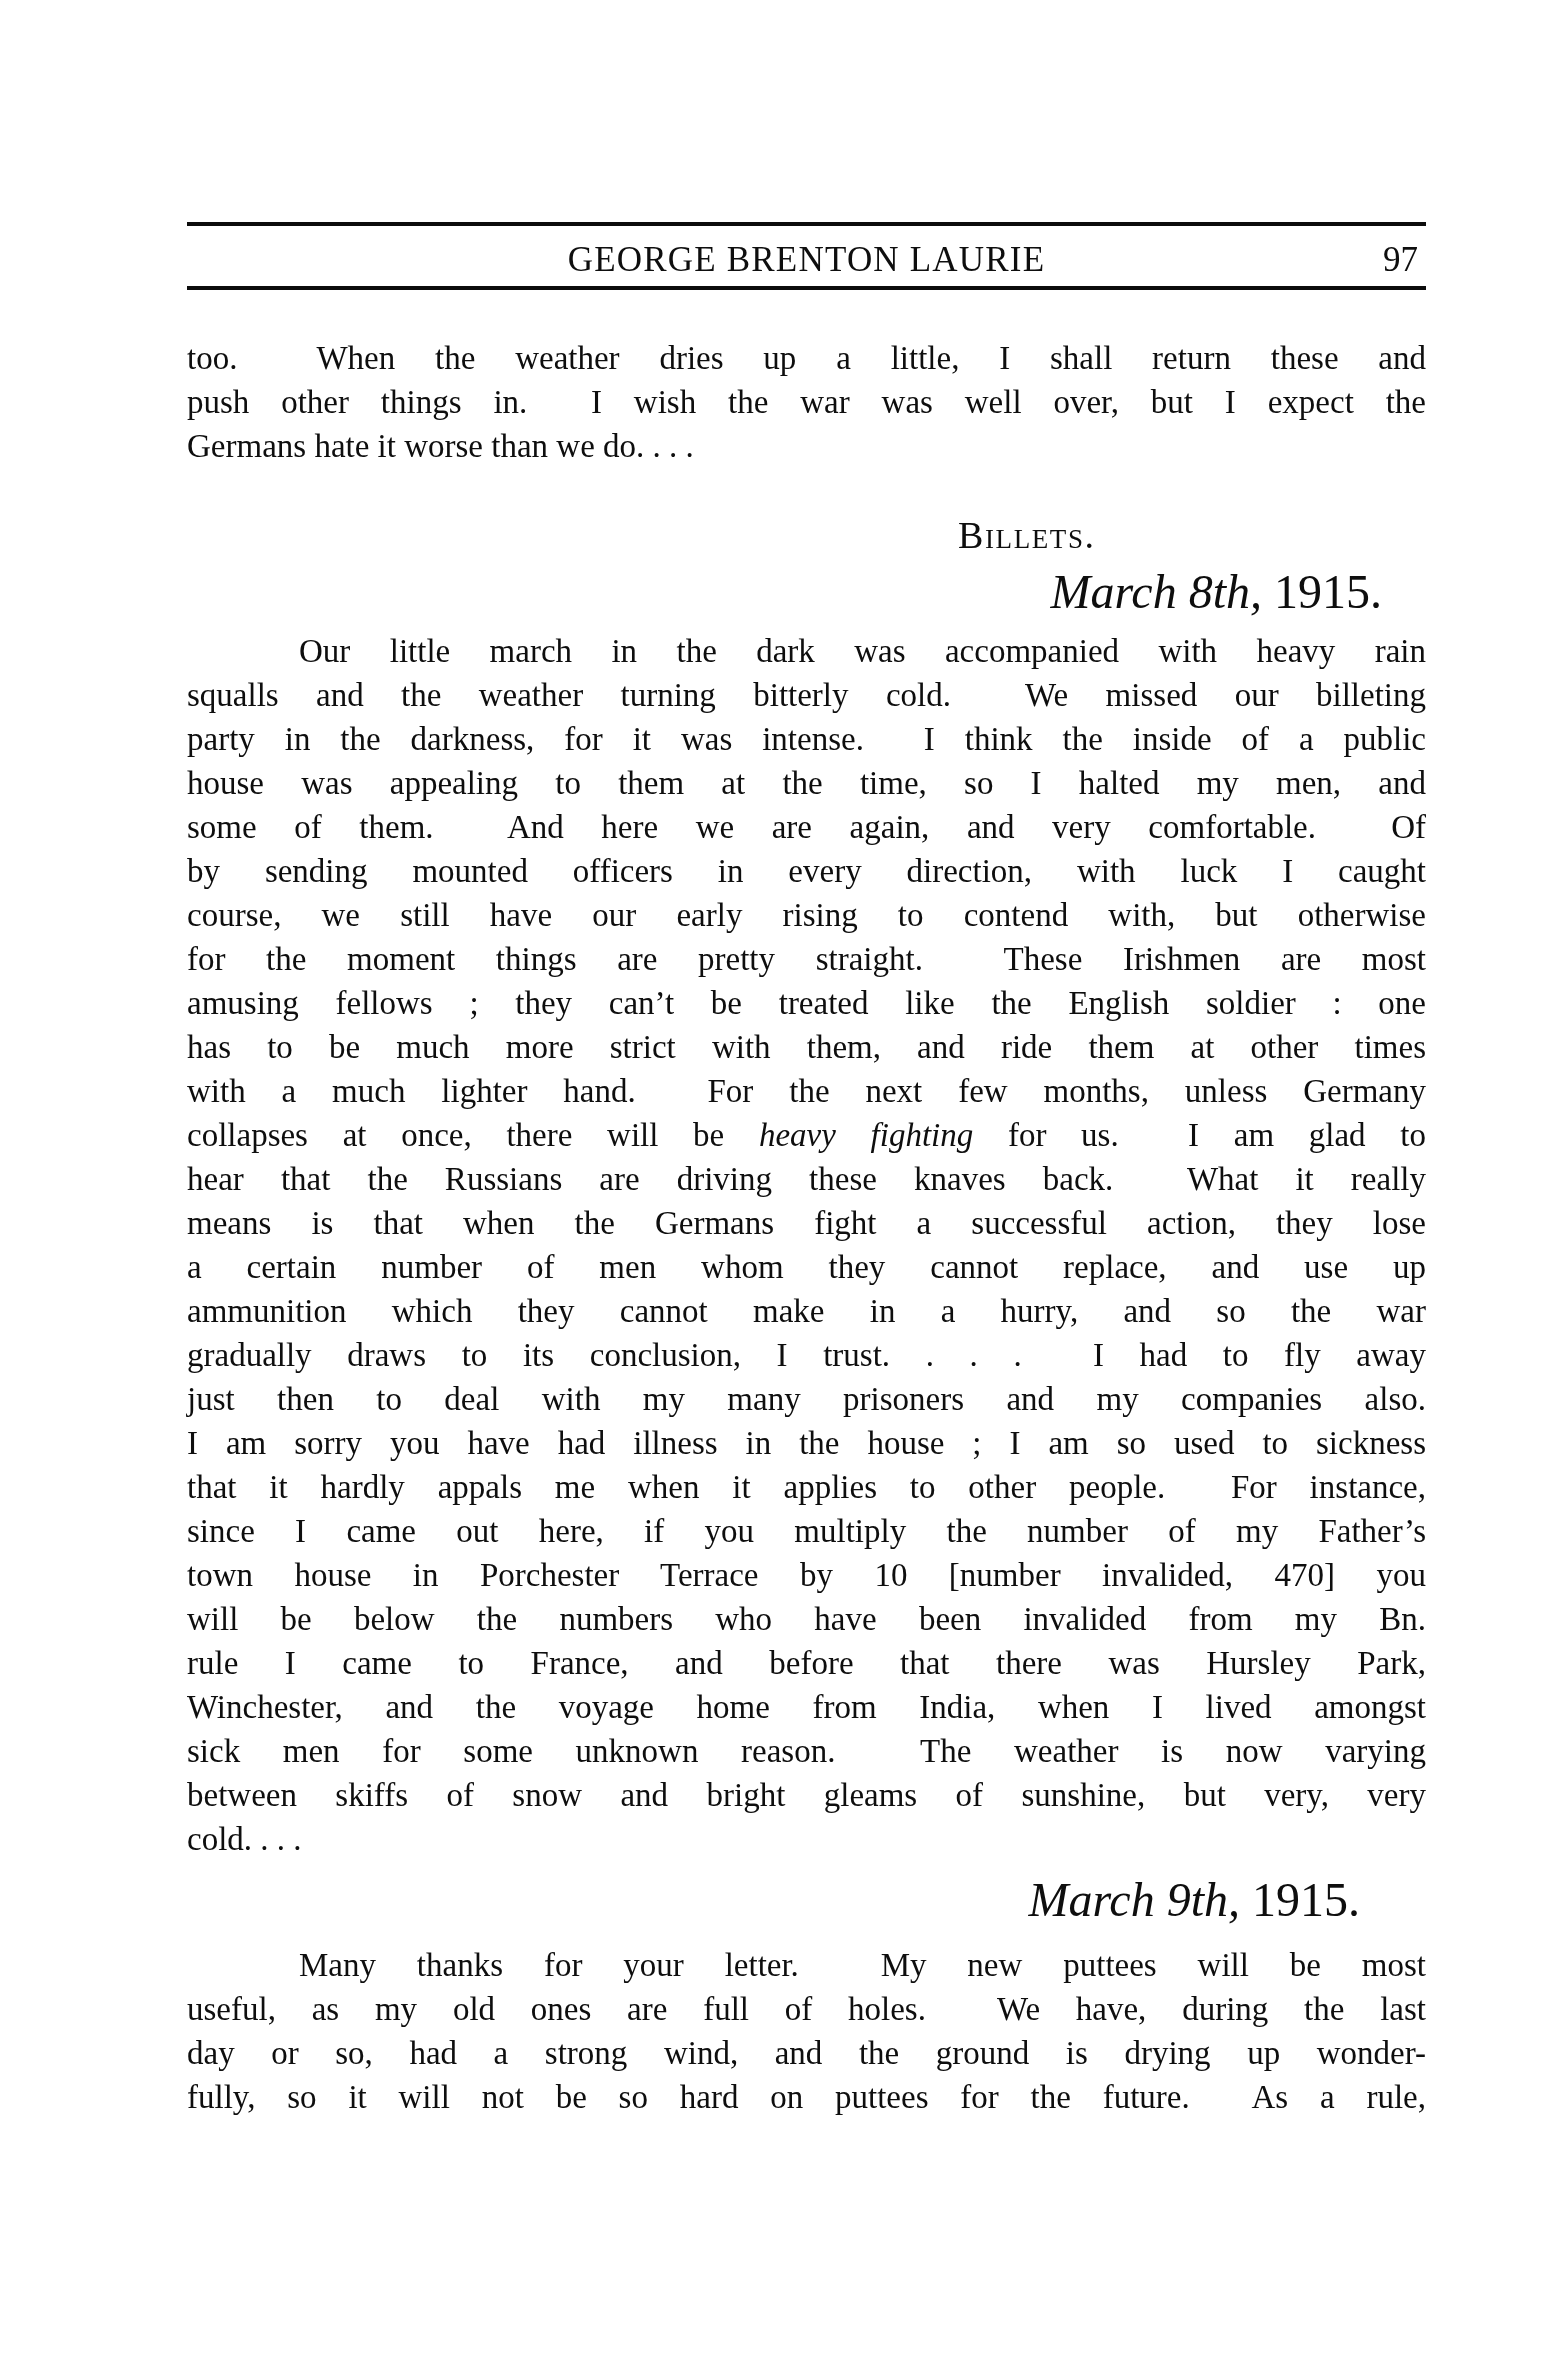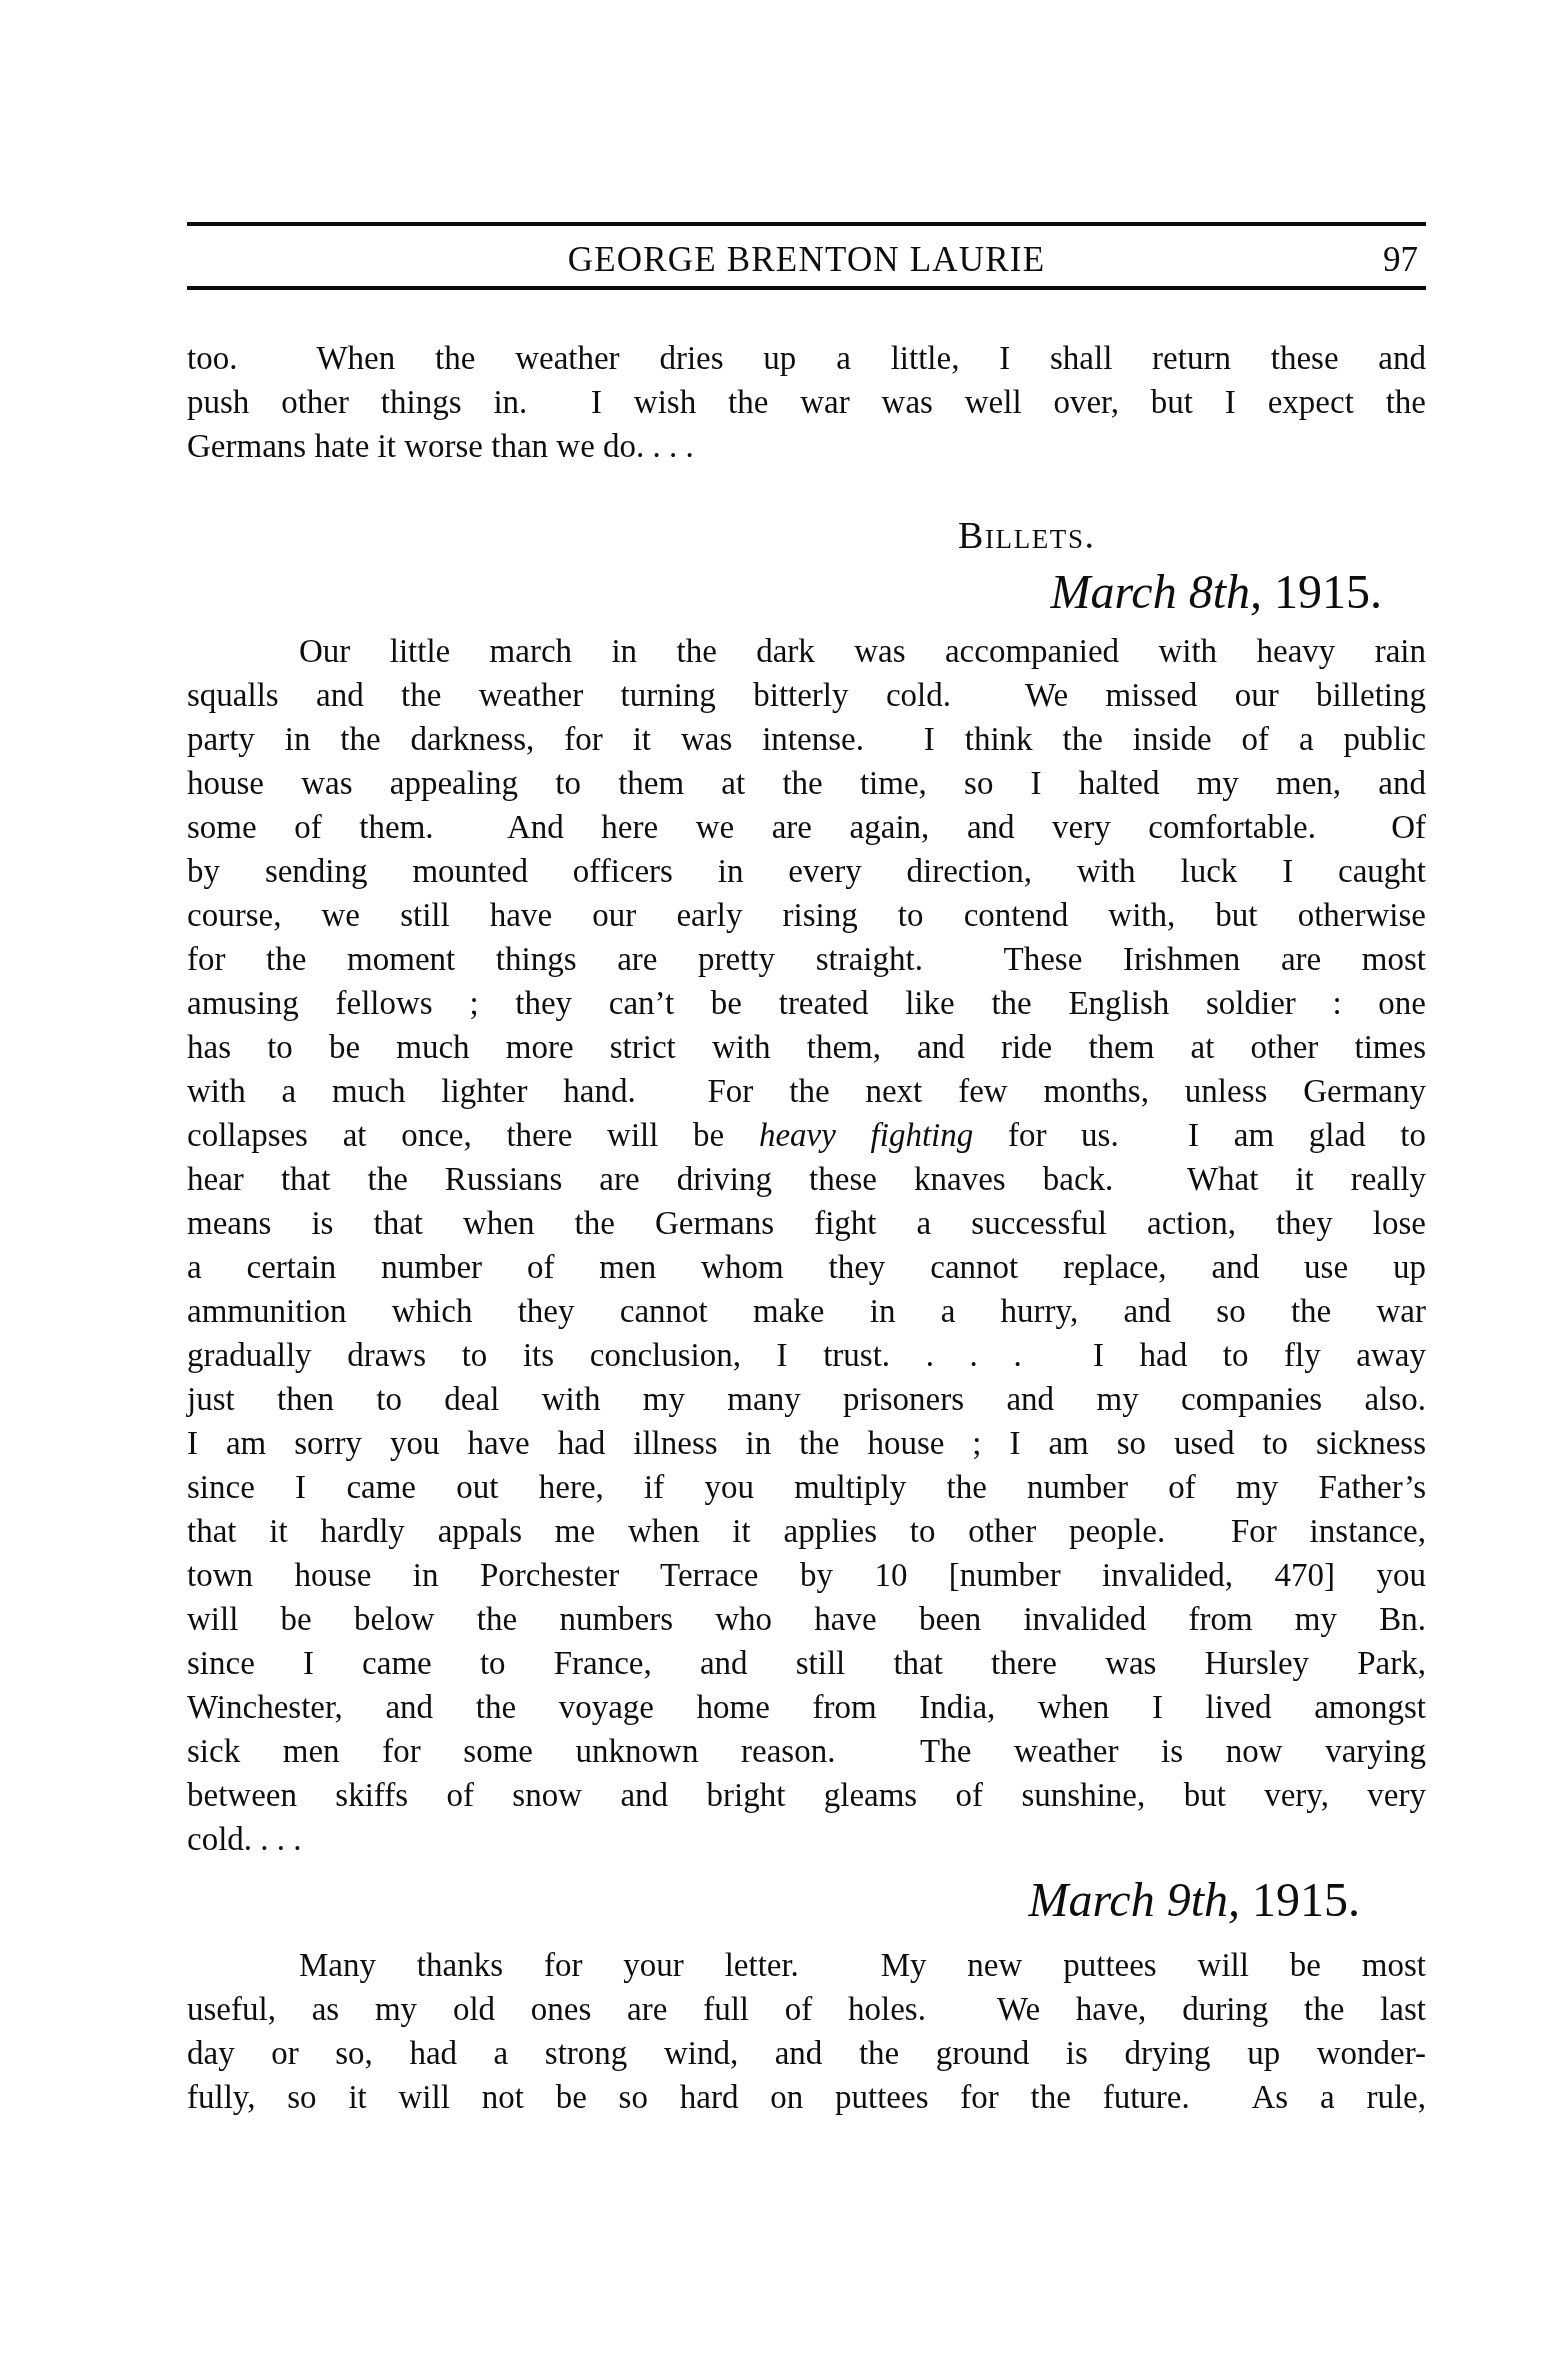--- a/index.html
+++ b/index.html
@@ -98,25 +98,25 @@
         <div class="line">has to be much more strict with them, and ride them at other times</div>
         <div class="line">with a much lighter hand.&nbsp; For the next few months, unless Germany</div>
         <div class="line">collapses at once, there will be <i>heavy fighting</i> for us.&nbsp; I am glad to</div>
         <div class="line">hear that the Russians are driving these knaves back.&nbsp; What it really</div>
         <div class="line">means is that when the Germans fight a successful action, they lose</div>
         <div class="line">a certain number of men whom they cannot replace, and use up</div>
         <div class="line">ammunition which they cannot make in a hurry, and so the war</div>
         <div class="line">gradually draws to its conclusion, I trust. . . .&nbsp; I had to fly away</div>
         <div class="line">just then to deal with my many prisoners and my companies also.</div>
         <div class="line">I am sorry you have had illness in the house ; I am so used to sickness</div>
+        <div class="line">that it hardly appals me when it applies to other people.&nbsp; For instance,</div>
         <div class="line">since I came out here, if you multiply the number of my Father’s</div>
-        <div class="line">that it hardly appals me when it applies to other people.&nbsp; For instance,</div>
         <div class="line">town house in Porchester Terrace by 10 [number invalided, 470] you</div>
         <div class="line">will be below the numbers who have been invalided from my Bn.</div>
-        <div class="line">since I came to France, and still that there was Hursley Park,</div>
+        <div class="line">rule I came to France, and before that there was Hursley Park,</div>
         <div class="line">Winchester, and the voyage home from India, when I lived amongst</div>
         <div class="line">sick men for some unknown reason.&nbsp; The weather is now varying</div>
         <div class="line">between skiffs of snow and bright gleams of sunshine, but very, very</div>
         <div class="line no-justify">cold. . . .</div>
       </div>
 
     <div class="dateline" id="date_march9">
       <i>March 9th,</i><span> 1915.</span>
     </div>
 

